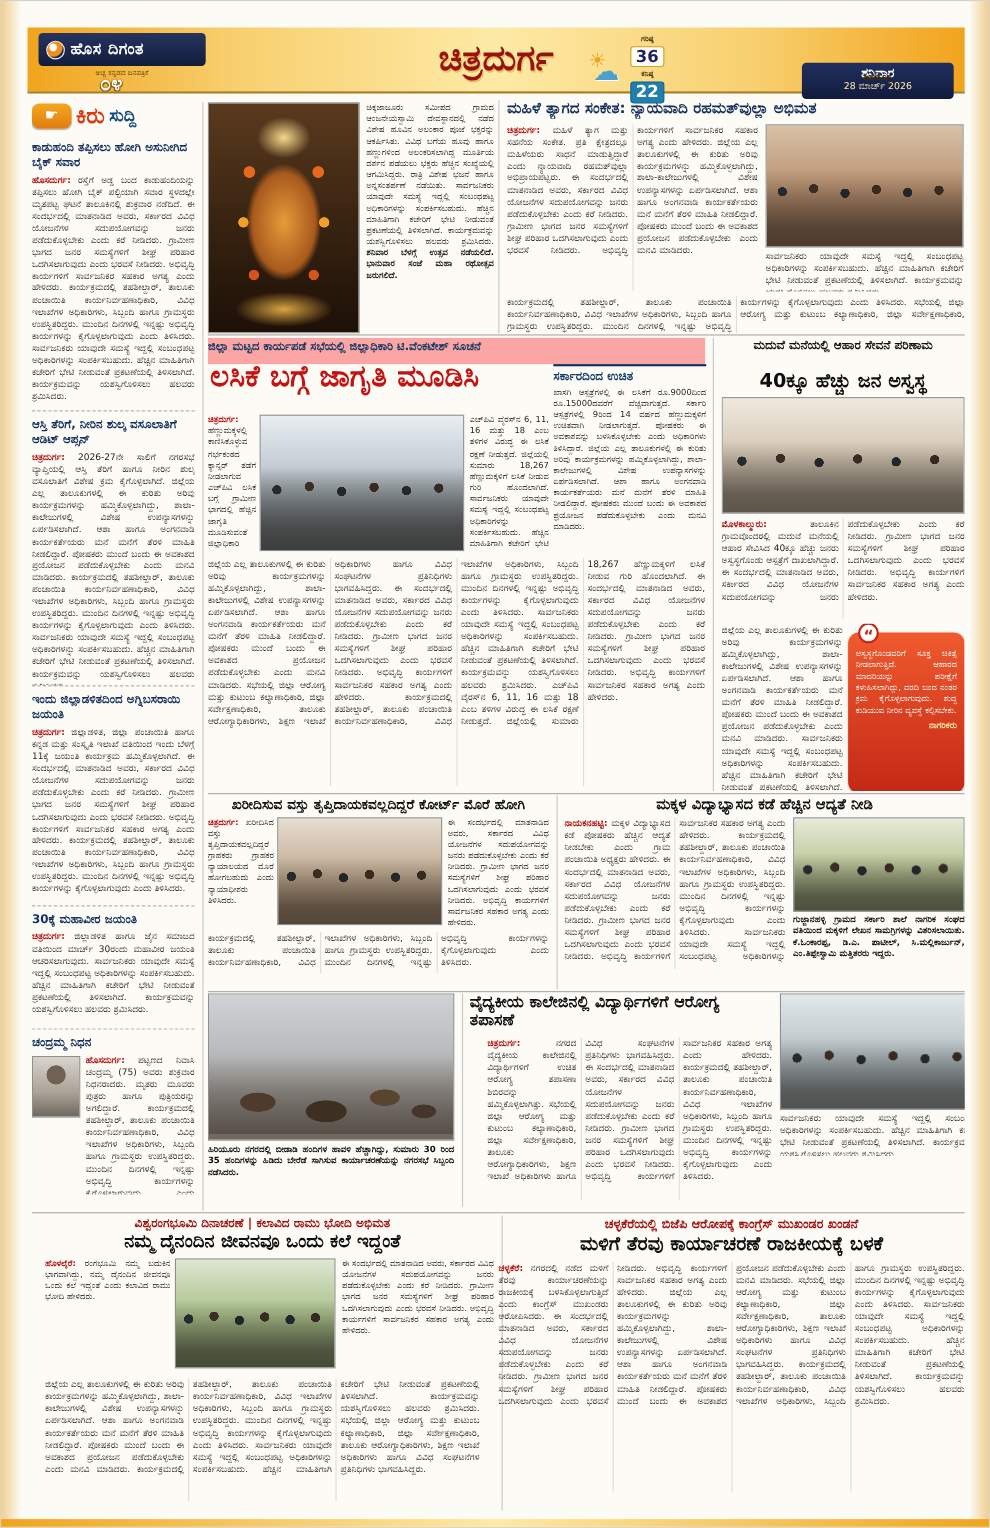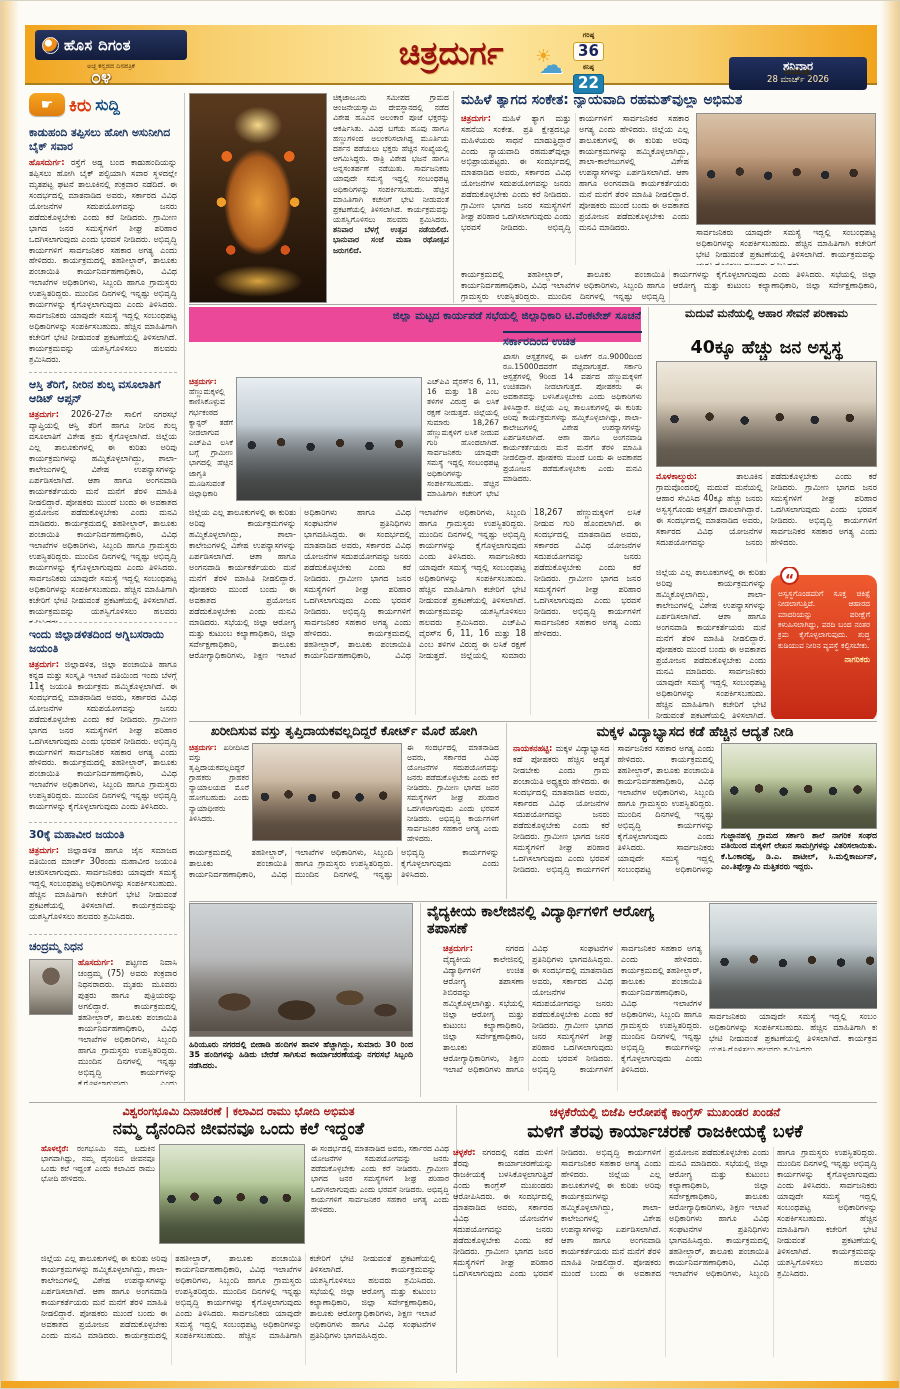--- a/index.html
+++ b/index.html
@@ -41,21 +41,21 @@
   .body{font-size:8.2px;line-height:1.34;text-align:justify;color:#1d1d1d;overflow:hidden;}
   .small{font-size:7.6px;}
   .dateline{color:#b21111;font-weight:bold;}
   .bold{font-weight:bold;}
   .cols2{column-count:2;column-gap:8px;column-rule:1px solid #ddd;}
   .cols3{column-count:3;column-gap:8px;column-rule:1px solid #ddd;}
   .cols4{column-count:4;column-gap:8px;column-rule:1px solid #ddd;}
   .photo{position:relative;overflow:hidden;border:1px solid #8f8f8f;background:#cbcbcb;}
   .caption{font-size:7.8px;font-weight:bold;line-height:1.32;text-align:justify;color:#101010;}
   .hr{position:absolute;height:1px;background:#a8a8a8;}
-  .kicker-band{background:#ec4899;color:#10375f;font-weight:bold;text-align:right;font-size:10.5px;height:35px;line-height:17px;overflow:hidden;}
+  .kicker-band{background:#fca5a5;color:#10375f;font-weight:bold;text-align:left;font-size:10.5px;height:24px;line-height:17px;overflow:hidden;}
   .kicker-red{color:#a01212;font-weight:bold;text-align:center;}
 
   
   .crowd::after{content:"";position:absolute;left:0;right:0;bottom:0;height:62%;
     background:
       radial-gradient(7px 7px at 8% 28%,#26292e 58%,transparent 62%),
       radial-gradient(7px 7px at 24% 24%,#3a2d24 58%,transparent 62%),
       radial-gradient(7px 7px at 40% 30%,#22262b 58%,transparent 62%),
       radial-gradient(7px 7px at 56% 25%,#382a20 58%,transparent 62%),
       radial-gradient(7px 7px at 72% 29%,#23272c 58%,transparent 62%),
@@ -87,21 +87,21 @@
       radial-gradient(18px 10px at 88% 70%,#46352a 60%,transparent 64%),
       linear-gradient(180deg,rgba(0,0,0,0),rgba(35,28,22,.35));}
   .class-bg{background:linear-gradient(180deg,#e3e8e9,#bcc7cb 46%,#7f8b90 100%);}
   .green-bg{background:linear-gradient(180deg,#dfe7d2,#a9c08b 52%,#637952 100%);}
   .portrait-bg{background:radial-gradient(14px 14px at 50% 30%,#6f6254 60%,transparent 64%),linear-gradient(180deg,#d8d4cc,#a9a296 60%,#6f685e);}
 
   
   #briefs{position:absolute;left:28px;top:92px;width:156px;height:1008px;padding-right:7px;border-right:1px solid #c6c6c6;overflow:hidden;}
   .briefs-head{display:flex;align-items:center;gap:4px;margin-bottom:5px;}
   .hand{width:36px;height:23px;background:linear-gradient(180deg,#f6a61f,#df7d10);border-radius:7px;color:#fff;font-size:14px;text-align:center;line-height:23px;box-shadow:0 1px 1px rgba(0,0,0,.3);}
-  .bh1{color:#d93a10;font-weight:bold;font-size:17px;}
+  .bh1{color:#d93a10;font-weight:bold;font-size:20px;}
   .bh2{color:#114a7c;font-weight:bold;font-size:15.5px;}
   .brief{padding:5px 0 4px;border-bottom:1px dashed #b3b3b3;overflow:hidden;}
   .brief h3{font-size:10.8px;line-height:1.28;color:#16305e;margin-bottom:3px;}
   #brief1{height:252px;} #brief2{height:250px;} #brief3{height:200px;} #brief4{height:112px;} #brief5{height:150px;border-bottom:none;}
   .brief-photo{float:left;width:44px;height:56px;margin:2px 5px 2px 0;}
 
   
   #deity-photo{position:absolute;left:188px;top:92px;width:138px;height:210px;}
   #deity-caption{position:absolute;left:332px;top:92px;width:116px;height:212px;}
   #woman{position:absolute;left:452px;top:90px;width:424px;height:212px;border-left:1px solid #c6c6c6;padding-left:7px;overflow:hidden;}
@@ -277,20 +277,21 @@
     <div class="woman-bottom body cols2">
       <span>ಕಾರ್ಯಕ್ರಮದಲ್ಲಿ ತಹಶೀಲ್ದಾರ್, ತಾಲೂಕು ಪಂಚಾಯಿತಿ ಕಾರ್ಯನಿರ್ವಹಣಾಧಿಕಾರಿ, ವಿವಿಧ ಇಲಾಖೆಗಳ ಅಧಿಕಾರಿಗಳು, ಸಿಬ್ಬಂದಿ ಹಾಗೂ ಗ್ರಾಮಸ್ಥರು ಉಪಸ್ಥಿತರಿದ್ದರು. ಮುಂದಿನ ದಿನಗಳಲ್ಲಿ ಇನ್ನಷ್ಟು ಅಭಿವೃದ್ಧಿ ಕಾರ್ಯಗಳನ್ನು ಕೈಗೊಳ್ಳಲಾಗುವುದು ಎಂದು ತಿಳಿಸಿದರು.</span>
       <span>ಸಭೆಯಲ್ಲಿ ಜಿಲ್ಲಾ ಆರೋಗ್ಯ ಮತ್ತು ಕುಟುಂಬ ಕಲ್ಯಾಣಾಧಿಕಾರಿ, ಜಿಲ್ಲಾ ಸರ್ವೇಕ್ಷಣಾಧಿಕಾರಿ, ತಾಲೂಕು ಆರೋಗ್ಯಾಧಿಕಾರಿಗಳು, ಶಿಕ್ಷಣ ಇಲಾಖೆ ಅಧಿಕಾರಿಗಳು ಹಾಗೂ ವಿವಿಧ ಸಂಘಟನೆಗಳ ಪ್ರತಿನಿಧಿಗಳು ಭಾಗವಹಿಸಿದ್ದರು.</span>
     </div>
   </article>
 
   <div class="hr" style="left:188px;top:303px;width:688px;"></div>
 
   <article id="vaccine">
     <div class="kicker-band">ಜಿಲ್ಲಾ ಮಟ್ಟದ ಕಾರ್ಯಪಡೆ ಸಭೆಯಲ್ಲಿ ಜಿಲ್ಲಾಧಿಕಾರಿ ಟಿ.ವೆಂಕಟೇಶ್ ಸೂಚನೆ</div>
+    <h1 class="headline-red">ಲಸಿಕೆ ಬಗ್ಗೆ ಜಾಗೃತಿ ಮೂಡಿಸಿ</h1>
     <aside class="govbox">
       <h4>ಸರ್ಕಾರದಿಂದ ಉಚಿತ</h4>
       <p class="body small"><span>ಖಾಸಗಿ ಆಸ್ಪತ್ರೆಗಳಲ್ಲಿ ಈ ಲಸಿಕೆಗೆ ರೂ.9000ದಿಂದ ರೂ.15000ದವರೆಗೆ ವೆಚ್ಚವಾಗುತ್ತದೆ. ಸರ್ಕಾರಿ ಆಸ್ಪತ್ರೆಗಳಲ್ಲಿ 9ರಿಂದ 14 ವರ್ಷದ ಹೆಣ್ಣುಮಕ್ಕಳಿಗೆ ಉಚಿತವಾಗಿ ನೀಡಲಾಗುತ್ತದೆ. ಪೋಷಕರು ಈ ಅವಕಾಶವನ್ನು ಬಳಸಿಕೊಳ್ಳಬೇಕು ಎಂದು ಅಧಿಕಾರಿಗಳು ತಿಳಿಸಿದ್ದಾರೆ.</span> <span>ಜಿಲ್ಲೆಯ ಎಲ್ಲ ತಾಲೂಕುಗಳಲ್ಲಿ ಈ ಕುರಿತು ಅರಿವು ಕಾರ್ಯಕ್ರಮಗಳನ್ನು ಹಮ್ಮಿಕೊಳ್ಳಲಾಗಿದ್ದು, ಶಾಲಾ-ಕಾಲೇಜುಗಳಲ್ಲಿ ವಿಶೇಷ ಉಪನ್ಯಾಸಗಳನ್ನು ಏರ್ಪಡಿಸಲಾಗಿದೆ. ಆಶಾ ಹಾಗೂ ಅಂಗನವಾಡಿ ಕಾರ್ಯಕರ್ತೆಯರು ಮನೆ ಮನೆಗೆ ತೆರಳಿ ಮಾಹಿತಿ ನೀಡಲಿದ್ದಾರೆ. ಪೋಷಕರು ಮುಂದೆ ಬಂದು ಈ ಅವಕಾಶದ ಪ್ರಯೋಜನ ಪಡೆದುಕೊಳ್ಳಬೇಕು ಎಂದು ಮನವಿ ಮಾಡಿದರು.</span></p>
     </aside>
     <div class="vax-colA body small">
       <span class="dateline">ಚಿತ್ರದುರ್ಗ:</span>
       <span>ಹೆಣ್ಣುಮಕ್ಕಳಲ್ಲಿ ಕಾಣಿಸಿಕೊಳ್ಳುವ ಗರ್ಭಕಂಠದ ಕ್ಯಾನ್ಸರ್ ತಡೆಗೆ ನೀಡಲಾಗುವ ಎಚ್‌ಪಿವಿ ಲಸಿಕೆ ಬಗ್ಗೆ ಗ್ರಾಮೀಣ ಭಾಗದಲ್ಲಿ ಹೆಚ್ಚಿನ ಜಾಗೃತಿ ಮೂಡಿಸುವಂತೆ ಜಿಲ್ಲಾಧಿಕಾರಿ ಟಿ.ವೆಂಕಟೇಶ್ ಅಧಿಕಾರಿಗಳಿಗೆ ಸೂಚಿಸಿದರು.</span>
     </div>
     <figure class="vax-photo photo meeting-bg crowd"></figure>
     <div class="vax-colB body small">

